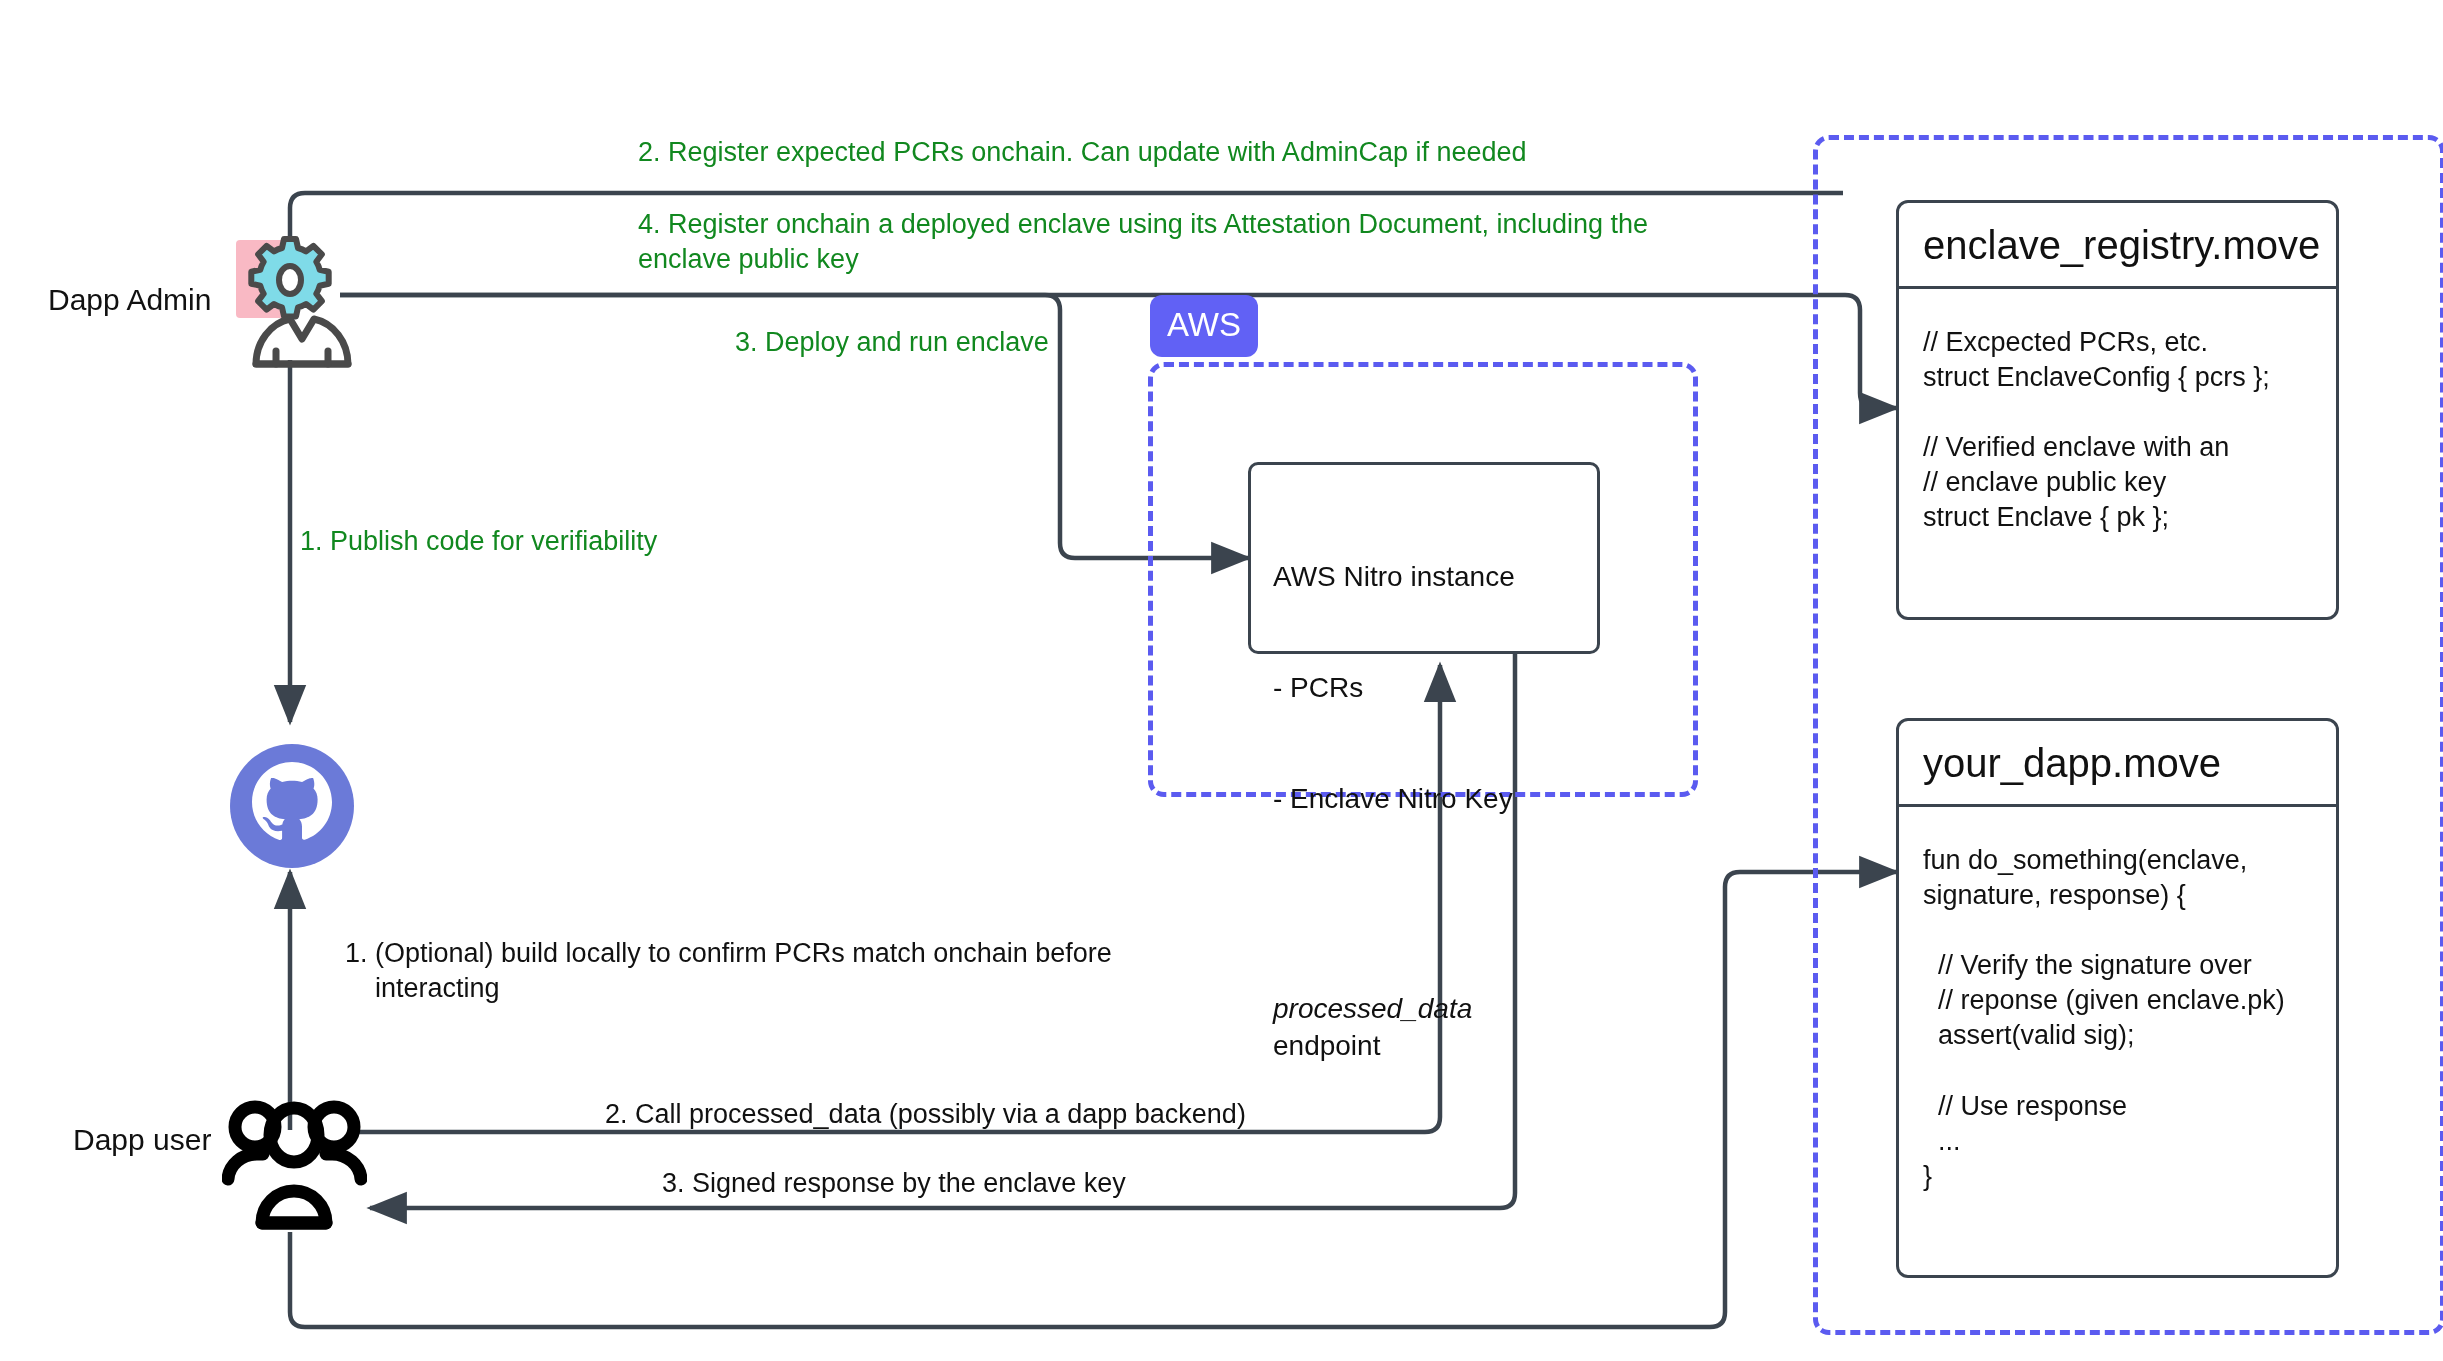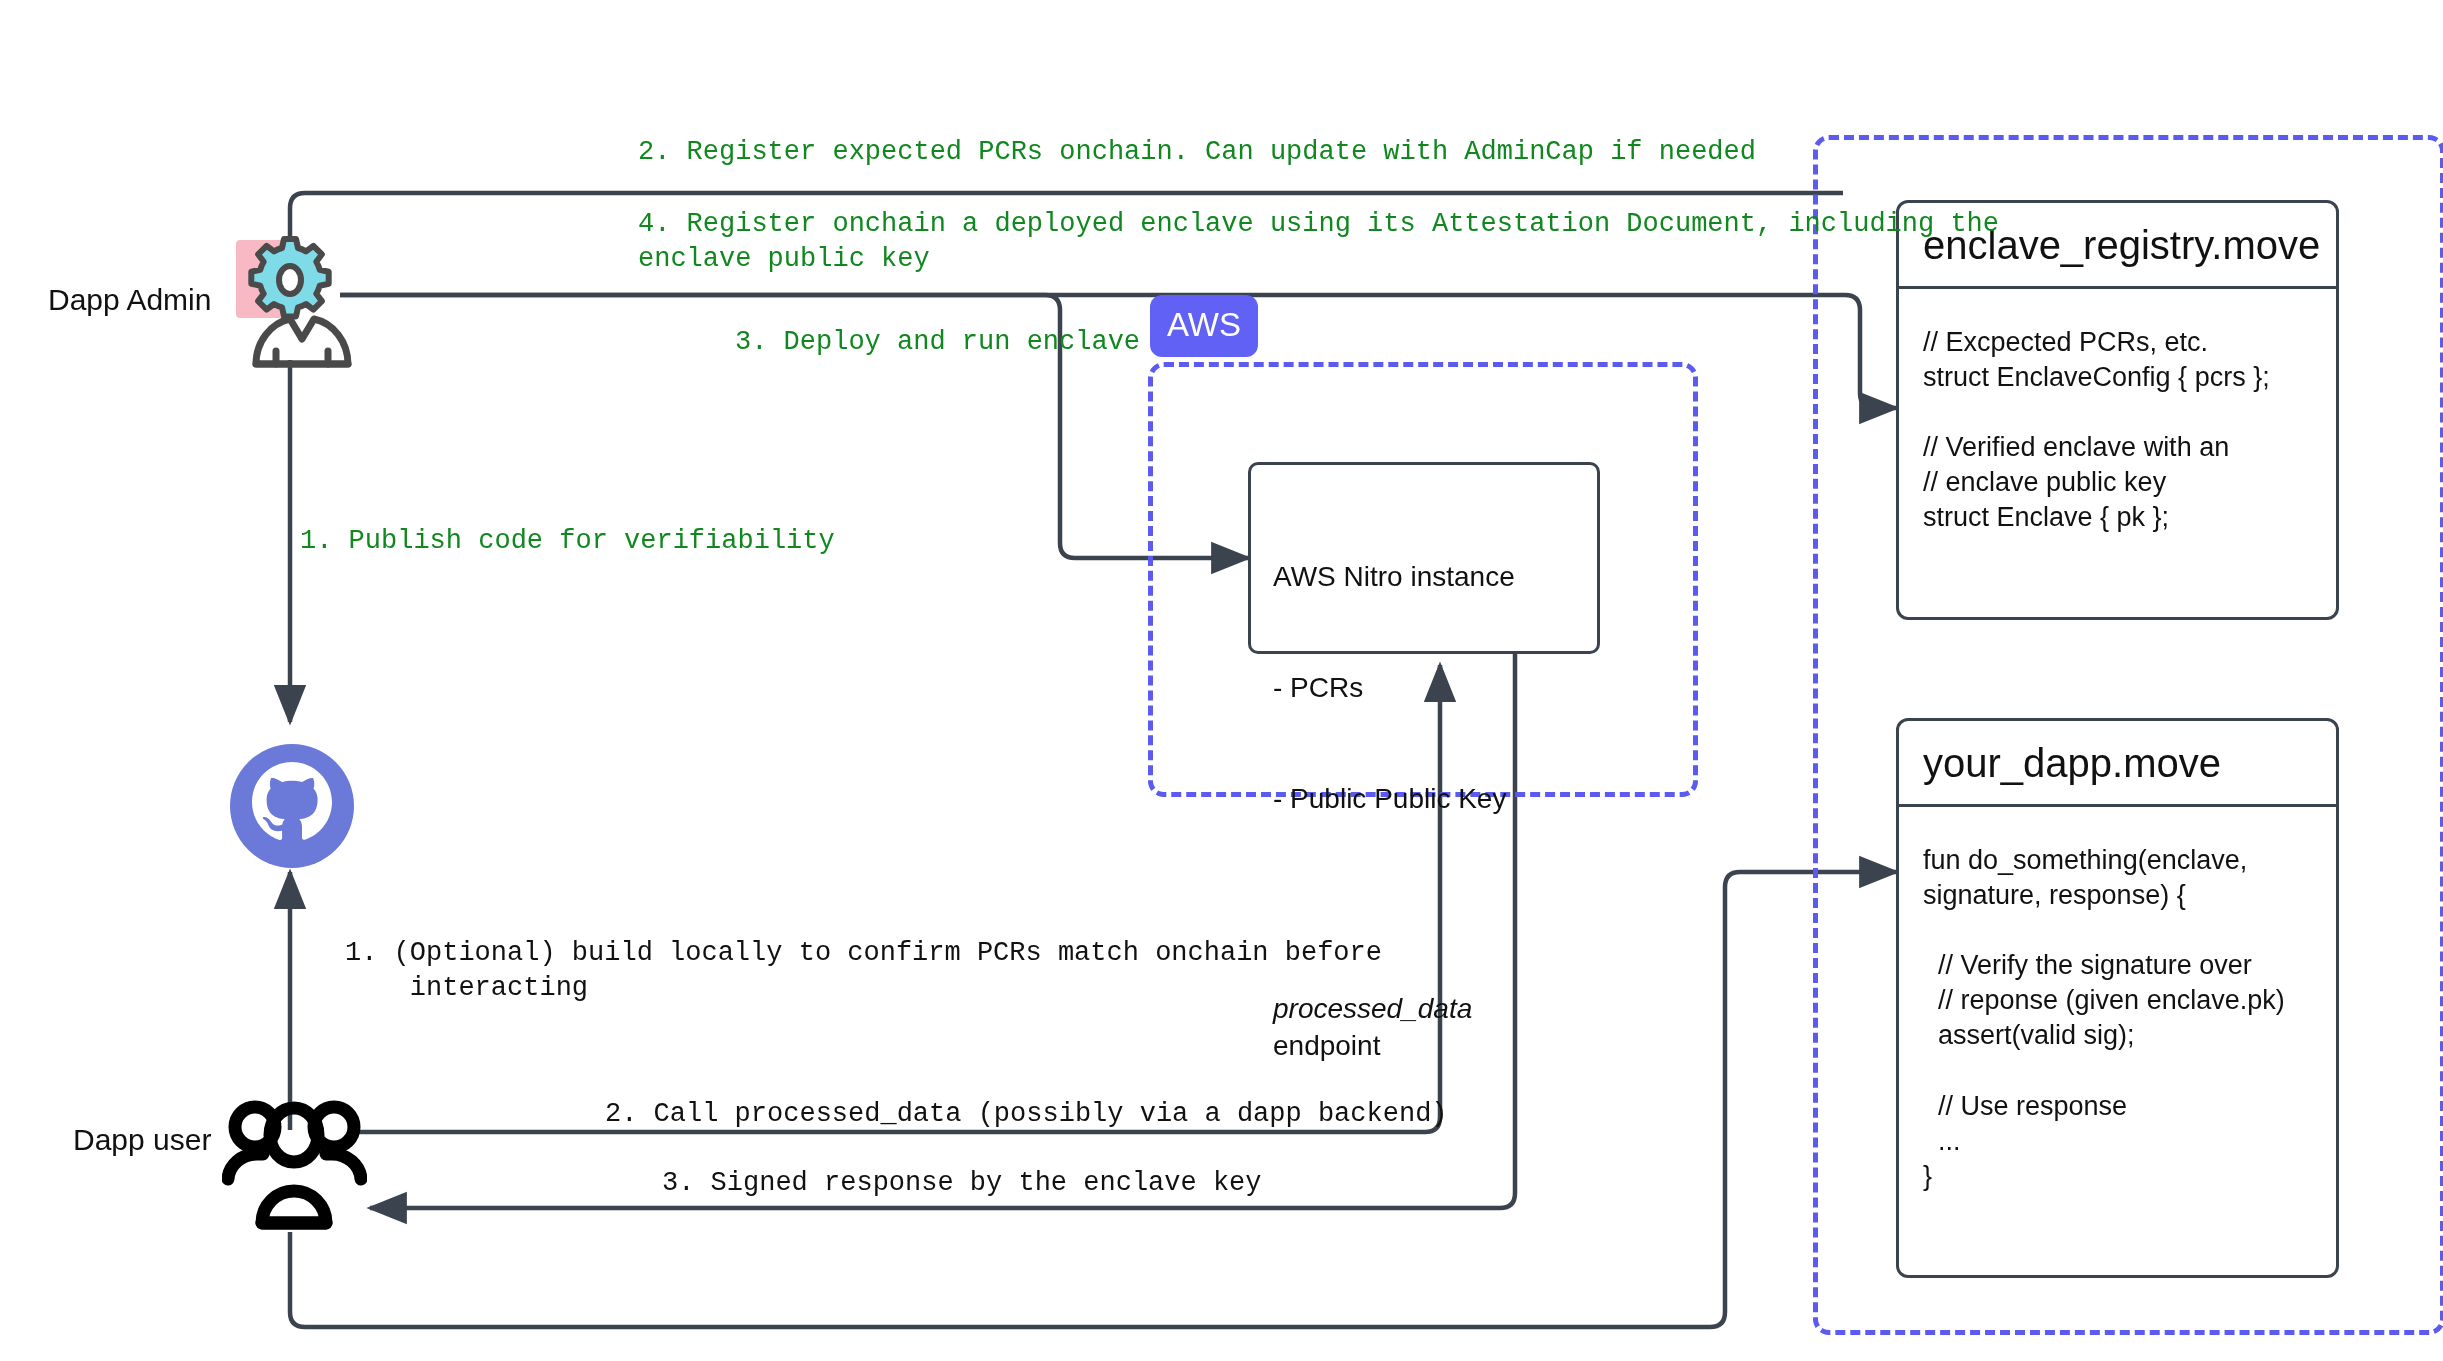--- a/index.html
+++ b/index.html
@@ -14,21 +14,21 @@
   .abs{position:absolute;}
 
   
   .actor-label{
     font-size:30px;color:#111111;white-space:nowrap;
     font-family:"Liberation Sans", sans-serif;
   }
 
   
   .step{
-    font-family:Liberation Mono, monospace;
+    font-family:Liberation Sans, sans-serif;
     font-size:27px;line-height:1.28;white-space:pre-wrap;
   }
   .step.green{color:#11881f;}
   .step.black{color:#111111;}
 
   
   .zone-badge{
     background:#6161f5;color:#ffffff;border-radius:12px;
     font-size:33px;line-height:1;
     padding:13px 17px 16px 17px;
@@ -149,21 +149,21 @@
 
         <path d="M40,128 a32,32 0 0 1 64,0 z"></path>
         <path d="M40,128 h64"></path>
       </g>
     </svg>
   </div>
 
   <div class="abs plainbox" style="left:1248px;top:462px;width:352px;height:192px;">
     <div>AWS Nitro instance</div>
     <div>- PCRs</div>
-    <div>- Public Public Key</div>
+    <div>- Enclave Nitro Key</div>
     <div style="height:26px;"></div>
     <div><em>processed_data</em><span> endpoint</span></div>
   </div>
 
   <div class="abs card" style="left:1896px;top:200px;width:443px;height:420px;">
     <div class="card-title">enclave_registry.move</div>
     <div class="card-body">// Excpected PCRs, etc.
 struct EnclaveConfig { pcrs };
 
 // Verified enclave with an

